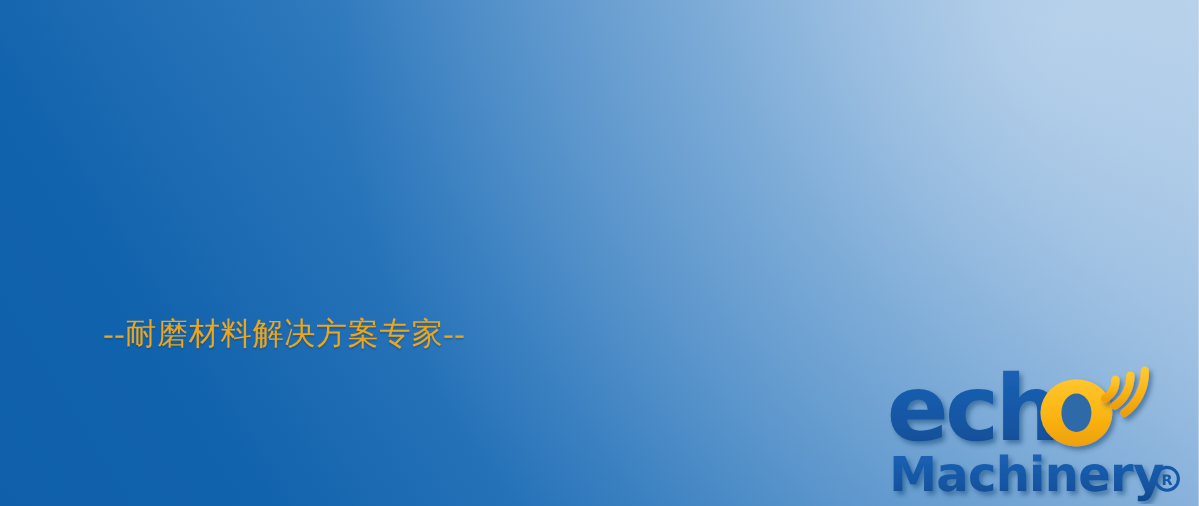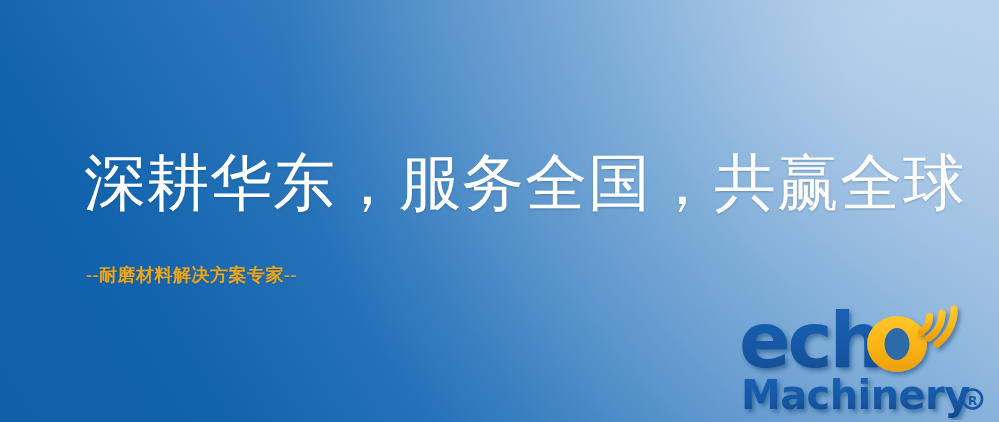--- a/index.html
+++ b/index.html
@@ -52,22 +52,22 @@
     text-shadow: 0 1px 2px rgba(10,50,95,0.28);
     z-index: 3;
   }
 
   .subtitle {
     position: absolute;
     left: 86px;
     top: 266px;
     margin: 0;
     font-family: "Liberation Serif", "DejaVu Serif", serif;
-    font-weight: 700;
-    font-size: 18px;
+    font-weight: 400;
+    font-size: 26px;
     line-height: 1;
     letter-spacing: 0.5px;
     color: #eda51a;
     white-space: nowrap;
     text-shadow: 0 1px 1px rgba(20,60,110,0.30);
     z-index: 3;
   }
 
   
   .logo {
@@ -83,21 +83,20 @@
     display: block;
     width: 100%;
     height: 100%;
   }
 </style>
 </head>
 <body>
 
 <div class="banner">
 
-  <h1 class="headline">深耕华东，服务全国，共赢全球</h1>
 
   <p class="subtitle">--耐磨材料解决方案专家--</p>
 
   <div class="logo">
     <svg viewBox="0 0 262 132" xmlns="http://www.w3.org/2000/svg" aria-label="echo Machinery">
       <defs>
         <linearGradient id="blueGrad" x1="0" y1="0" x2="0" y2="1">
           <stop offset="0%" stop-color="#1e63b8"></stop>
           <stop offset="55%" stop-color="#1558a6"></stop>
           <stop offset="100%" stop-color="#10498e"></stop>

